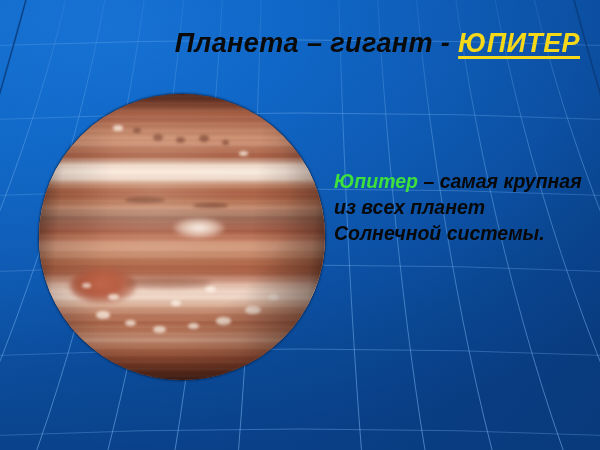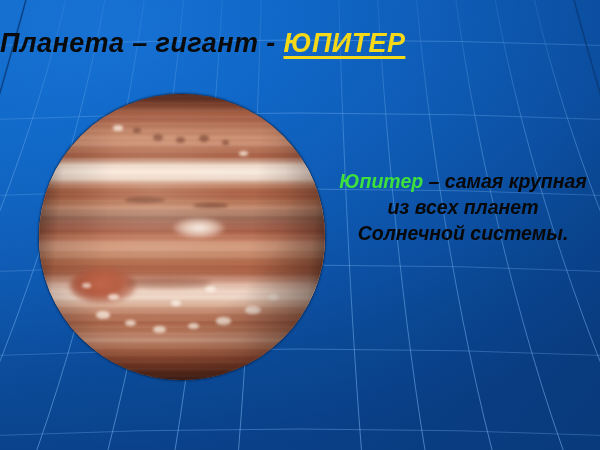--- a/index.html
+++ b/index.html
@@ -239,42 +239,42 @@
       rgba(16,4,1,0.22) 92%,
       rgba(12,3,1,0.55) 100%);
   }
 
   
   .title {
     position: absolute;
     top: 28px;
     left: 0;
     width: 580px;
-    text-align: left;
+    text-align: right;
     font-size: 27px;
     font-weight: bold;
     font-style: italic;
     letter-spacing: 0.4px;
     color: #0a0a0a;
     white-space: nowrap;
   }
   .title .hl {
     color: #f5d919;
     text-decoration: underline;
     text-decoration-thickness: 3px;
     text-underline-offset: 4px;
   }
 
   
   .caption {
     position: absolute;
     left: 334px;
     top: 168px;
     width: 258px;
-    text-align: center;
+    text-align: left;
     font-size: 19.5px;
     line-height: 26px;
     font-weight: bold;
     font-style: italic;
     color: #080808;
   }
   .caption .green {
     color: #3de03d;
   }
 </style>

